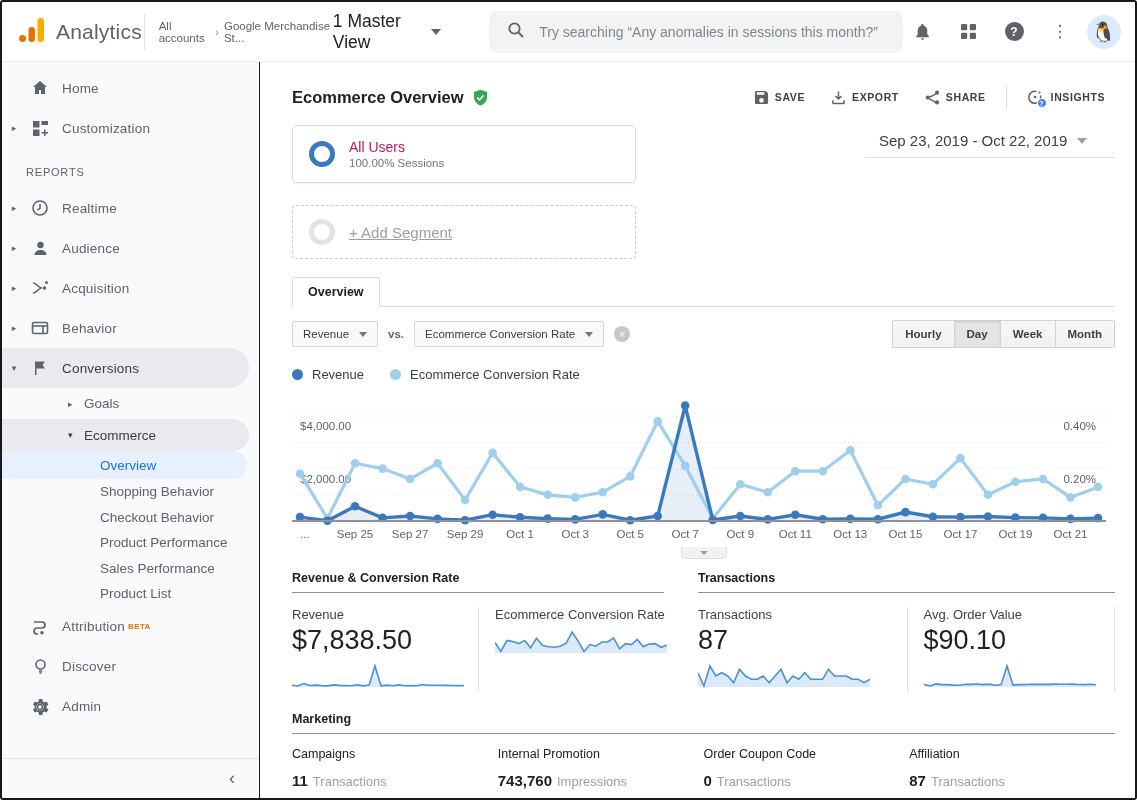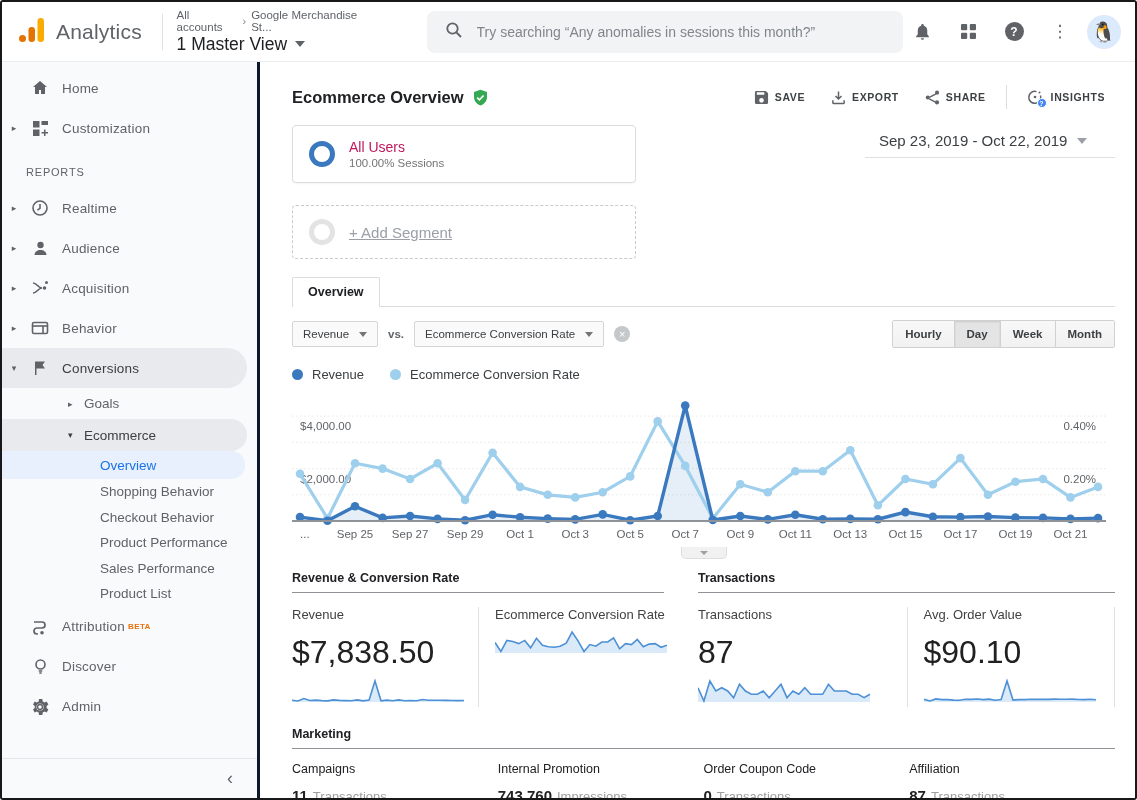--- a/index.html
+++ b/index.html
@@ -18,21 +18,21 @@
   .topbar {
     grid-column: 1 / 3;
     display: flex; align-items: center;
     padding: 0 14px 0 10px;
     border-bottom: 1px solid #ebedef;
     background: #fff;
   }
   .brand { display:flex; align-items:center; gap:12px; width:150px; padding-left:6px; cursor:pointer;text-align:right; }
   .brand-name { font-size: 21px; color:#5f6368; letter-spacing:.2px; }
   .vdiv { width:1px; height:36px; background:#e0e0e0; margin:0 14px 0 2px; }
-  .account { display:flex; flex-direction:column; gap:1px; }
+  .account { display:flex; flex-direction:row; gap:1px; }
   .crumbs { font-size:11.5px; color:#5f6368; display:flex; gap:5px; align-items:center; }
   .crumbs span { cursor:pointer; }
   .crumb-sep { color:#80868b; font-size:11px; cursor:default; }
   .view-row { display:flex; align-items:center; gap:8px; cursor:pointer; }
   .view-name { font-size:17.5px; color:#202124; }
   .tri-down { width:0;height:0;border-left:5px solid transparent;border-right:5px solid transparent;border-top:6px solid #5f6368; }
   .search {
     margin-left: 48px;
     width: 484px; height: 42px;
     background: #f1f3f4; border-radius: 8px;
@@ -45,21 +45,21 @@
     font-size: 14px; color: #3c4043; width: 100%;
   }
   .search input::placeholder { color: #80868b; }
   .hicons { margin-left: auto; display: flex; align-items: center; gap: 8px; }
   .hicon { width:38px; height:38px; border-radius:50%; display:flex; align-items:center; justify-content:center; cursor:pointer; color:#5f6368; }
   .help-circle { width:19px;height:19px;border-radius:50%;background:#5f6368;color:#fff;font-size:12px;font-weight:bold;display:flex;align-items:center;justify-content:center; }
   .kebab { font-size:17px; color:#5f6368; letter-spacing:0; }
   .avatar { width:34px;height:34px;border-radius:50%;background:#dbeafc;display:flex;align-items:center;justify-content:center;font-size:20px; cursor:pointer; }
 
   
-  .sidebar { background:#f9fafb; border-right:3px solid #0f172a; position:relative; overflow:hidden; font-size:13.5px; color:#5f6368; padding-top:6px; }
+  .sidebar { background:#f9fafb; border-right:1px solid #0f172a; position:relative; overflow:hidden; font-size:13.5px; color:#5f6368; padding-top:6px; }
   .nav-item { display:flex; align-items:center; height:40px; cursor:pointer; }
   .exp { width:16px; display:flex; justify-content:center; font-size:9px; color:#5f6368; padding-left:8px; }
   .nicon { width:44px; display:flex; justify-content:center; color:#5f6368; }
   .nlabel { letter-spacing:.2px; }
   .section-label { font-size:11px; letter-spacing:.8px; color:#5f6368; padding:18px 0 10px 24px; }
   .active-gray { background:#e8eaed; border-radius:0 20px 20px 0; margin-right:10px; color:#3c4043; }
   .subrow { display:flex; align-items:center; height:31px; cursor:pointer; }
   .subrow .exp2 { width:14px; font-size:9px; padding-left:66px; box-sizing:content-box; }
   .subrow .sublabel { padding-left:2px; }
   .pill-gray { background:#e8eaed; border-radius:0 17px 17px 0; margin-right:10px; height:32px; color:#3c4043; }
@@ -119,21 +119,21 @@
   .handle { width:46px; height:12px; margin:0 auto; background:#f1f1f1; border:1px solid #ddd; border-top:none; border-radius:0 0 5px 5px; display:flex; align-items:center; justify-content:center; cursor:pointer; margin-top:-2px; }
   .handle .tri-down { border-left-width:4px; border-right-width:4px; border-top-width:4px; border-top-color:#9aa0a6; }
 
   .sections { display:grid; grid-template-columns: 372px 1fr; gap:34px; margin-top:12px; }
   .section-title { font-size:12.5px; font-weight:bold; color:#202124; padding-bottom:7px; border-bottom:1px solid #8f9296; }
   .cards { display:grid; grid-template-columns:1fr 1fr; margin-top:14px; }
   .mcard { padding-right:14px; }
   .mcard + .mcard { padding-left:16px; border-left:1px solid #e0e0e0; padding-right:6px; }
   .mcard.endline { border-right:1px solid #e0e0e0; }
   .mlabel { font-size:13px; color:#424242; }
-  .mvalue { font-size:32px; color:#212121; margin-top:12px; }
+  .mvalue { font-size:27px; color:#212121; margin-top:3px; }
   .sparkline { fill:none; stroke:#4d90d5; stroke-width:1.6; }
   .sparkfill { fill:#daeaf8; stroke:none; }
   .sparkbox { margin-top:6px; }
 
   .marketing { margin-top:20px; }
   .mk-cols { display:grid; grid-template-columns:repeat(4,1fr); margin-top:13px; }
   .mk-title { font-size:12.5px; font-weight:normal; color:#202124; }
   .mk-row { margin-top:11px; font-size:13px; color:#9e9e9e; }
   .mk-num { font-size:15px; font-weight:bold; color:#212121; margin-right:5px; }
 </style>

